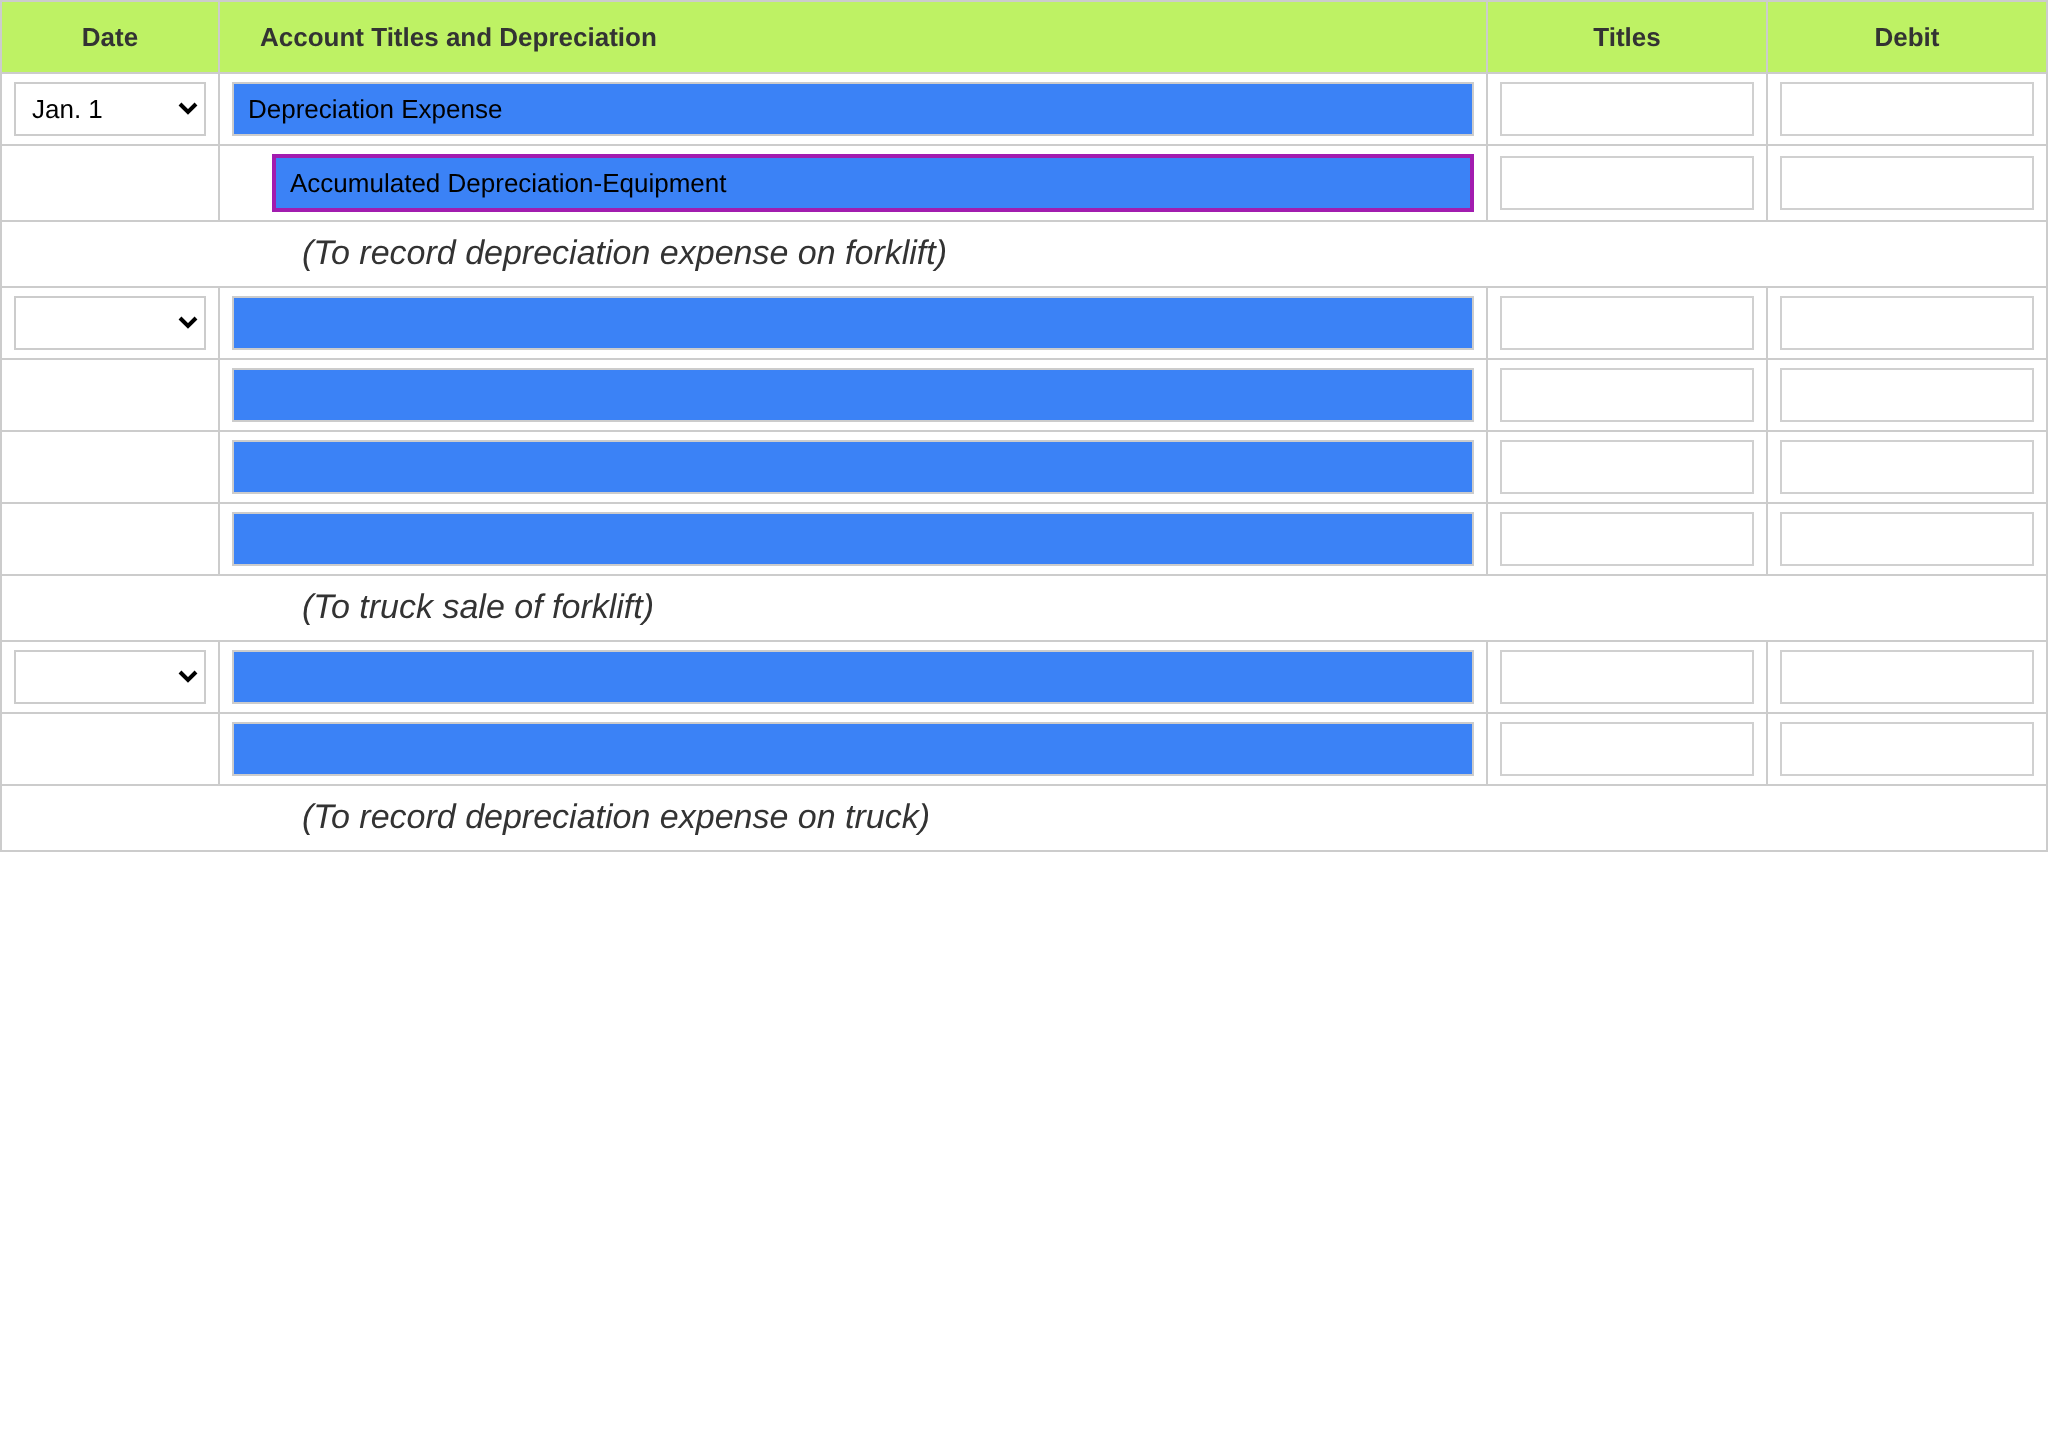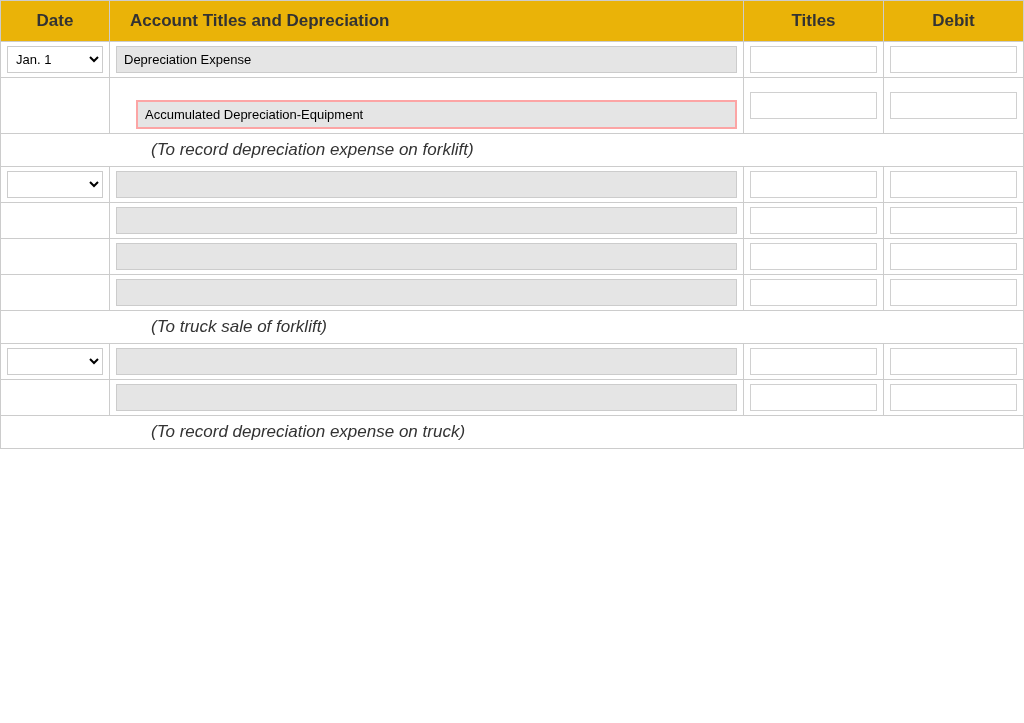--- a/index.html
+++ b/index.html
@@ -15,26 +15,26 @@
       color: #333;
     }
 
     .journal-table {
       width: 100%;
       border-collapse: collapse;
       border: 1px solid #ccc;
     }
 
     .journal-table th {
-      background: #eab308;
+      background: #bef264;
       border: 1px solid #ccc;
       padding: 10px 12px;
       text-align: center;
       font-weight: bold;
-      font-size: 17px;
+      font-size: 13px;
     }
 
     .journal-table th.account-col {
       text-align: left;
       padding-left: 20px;
     }
 
     .journal-table td {
       border: 1px solid #ccc;
       padding: 4px 6px;
@@ -60,28 +60,27 @@
       border: 1px solid #ccc;
       background: #fff;
       font-size: 13px;
       appearance: auto;
     }
 
     .text-input {
       width: 100%;
       padding: 5px 7px;
       border: 1px solid #ccc;
-      background: #e5e5e5;
+      background: #3b82f6;
       font-size: 13px;
       outline: none;
     }
 
     .text-input.highlighted {
-      border: 2px solid #fca5a5;
-      margin-top: 18px;
+      border: 2px solid #a21caf;
     }
 
     .number-input {
       width: 100%;
       padding: 5px 7px;
       border: 1px solid #d0d0d0;
       background: #fff;
       font-size: 13px;
       outline: none;
     }

